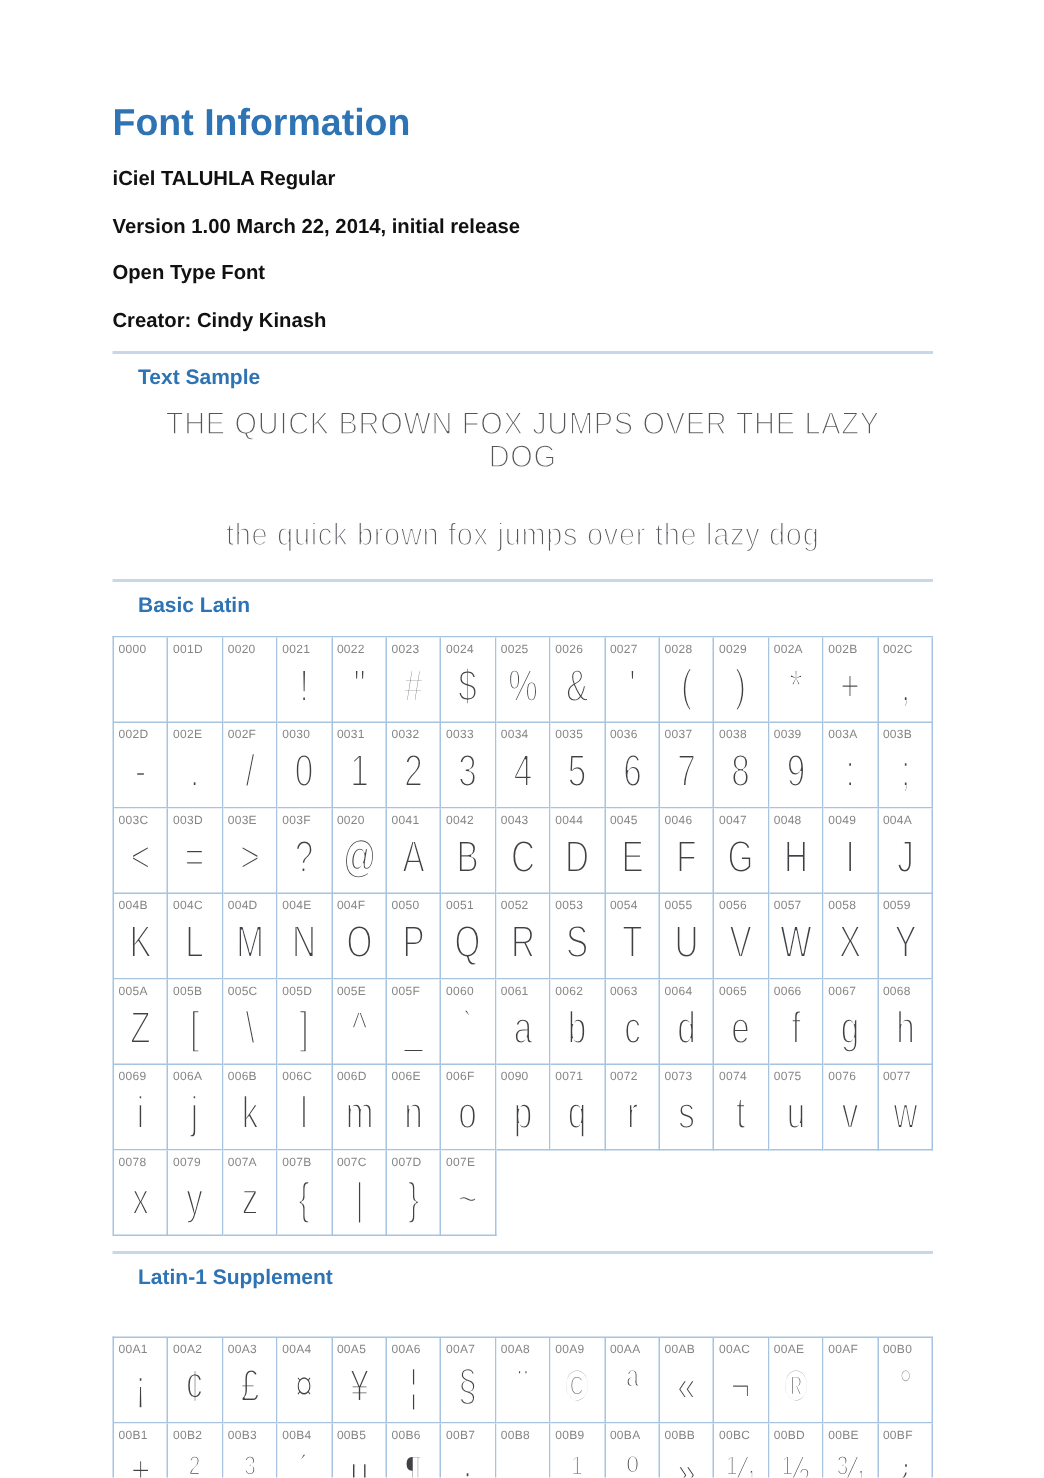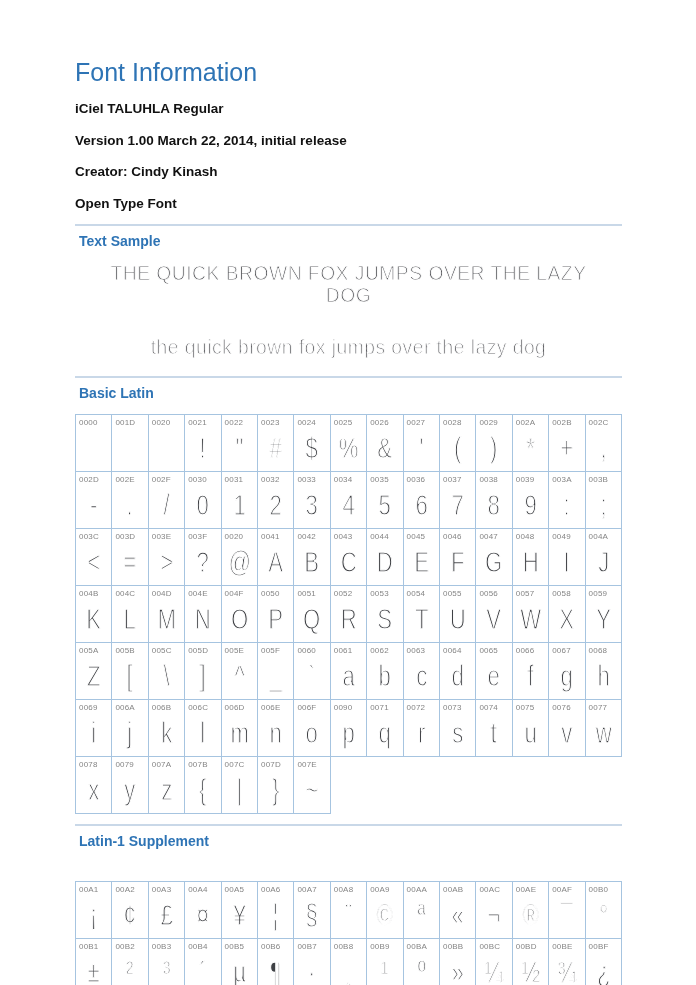--- a/index.html
+++ b/index.html
@@ -11,35 +11,35 @@
   }
   *{box-sizing:border-box;margin:0;padding:0;}
   html,body{background:#ffffff;}
   body{
     width:696px;height:985px;overflow:hidden;
     font-family:"Liberation Sans",sans-serif;
     color:#1a1a1a;
   }
   .page{padding:56px 74px 0 75px;}
   h1[data-name="page-title"]{
-    font-size:25px;line-height:28px;font-weight:400;
-    color:var(--heading-blue);margin:2px 0 8px 0;
+    font-size:25px;line-height:28px;font-weight:700;
+    color:var(--heading-blue);margin:12px 0 8px 0;
   }
   .meta p{
     font-size:13.5px;line-height:17.6px;font-weight:700;color:#111;margin-top:14px;
   }
   hr.divider{
     border:none;border-top:2px solid var(--divider);
     margin:12px 0 0 0;
   }
   hr.divider.gap-lg{margin-top:18px;}
   hr.divider.gap-grid{margin-top:10px;}
   h2.section-heading{
     font-size:14px;line-height:18px;font-weight:700;
-    color:var(--heading-blue);margin:6px 0 0 4px;
+    color:var(--heading-blue);margin:6px 0 0 17px;
   }
   .sample{
     text-align:center;color:#55565A;
     font-family:"Liberation Sans",sans-serif;
     -webkit-text-stroke:1px #ffffff;
     letter-spacing:.5px;
   }
   .sample.upper{
     margin-top:12px;font-size:21px;line-height:22px;
     transform:scaleX(.92);
@@ -76,22 +76,22 @@
 </head>
 <body>
 
 <div class="page" data-name="font-specimen-page">
 
   <h1 data-name="page-title">Font Information</h1>
 
   <div class="meta" data-name="font-meta-block">
     <p data-name="font-meta-line-name">iCiel TALUHLA Regular</p>
     <p data-name="font-meta-line-version">Version 1.00 March 22, 2014, initial release</p>
+    <p data-name="font-meta-line-type">Open Type Font</p>
     <p data-name="font-meta-line-creator">Creator: Cindy Kinash</p>
-    <p data-name="font-meta-line-type">Open Type Font</p>
   </div>
 
   <hr class="divider" data-name="section-divider">
   <h2 class="section-heading" data-name="section-heading-text-sample">Text Sample</h2>
   <div class="sample upper" data-name="text-sample-uppercase">THE QUICK BROWN FOX JUMPS OVER THE LAZY DOG</div>
   <div class="sample lower" data-name="text-sample-lowercase">the quick brown fox jumps over the lazy dog</div>
 
   <hr class="divider gap-lg" data-name="section-divider">
   <h2 class="section-heading" data-name="section-heading-basic-latin">Basic Latin</h2>
   <div class="glyph-grid" id="grid-basic" data-name="basic-latin-glyph-grid" style="grid-template-columns: repeat(15, 1fr); text-align: right;">

